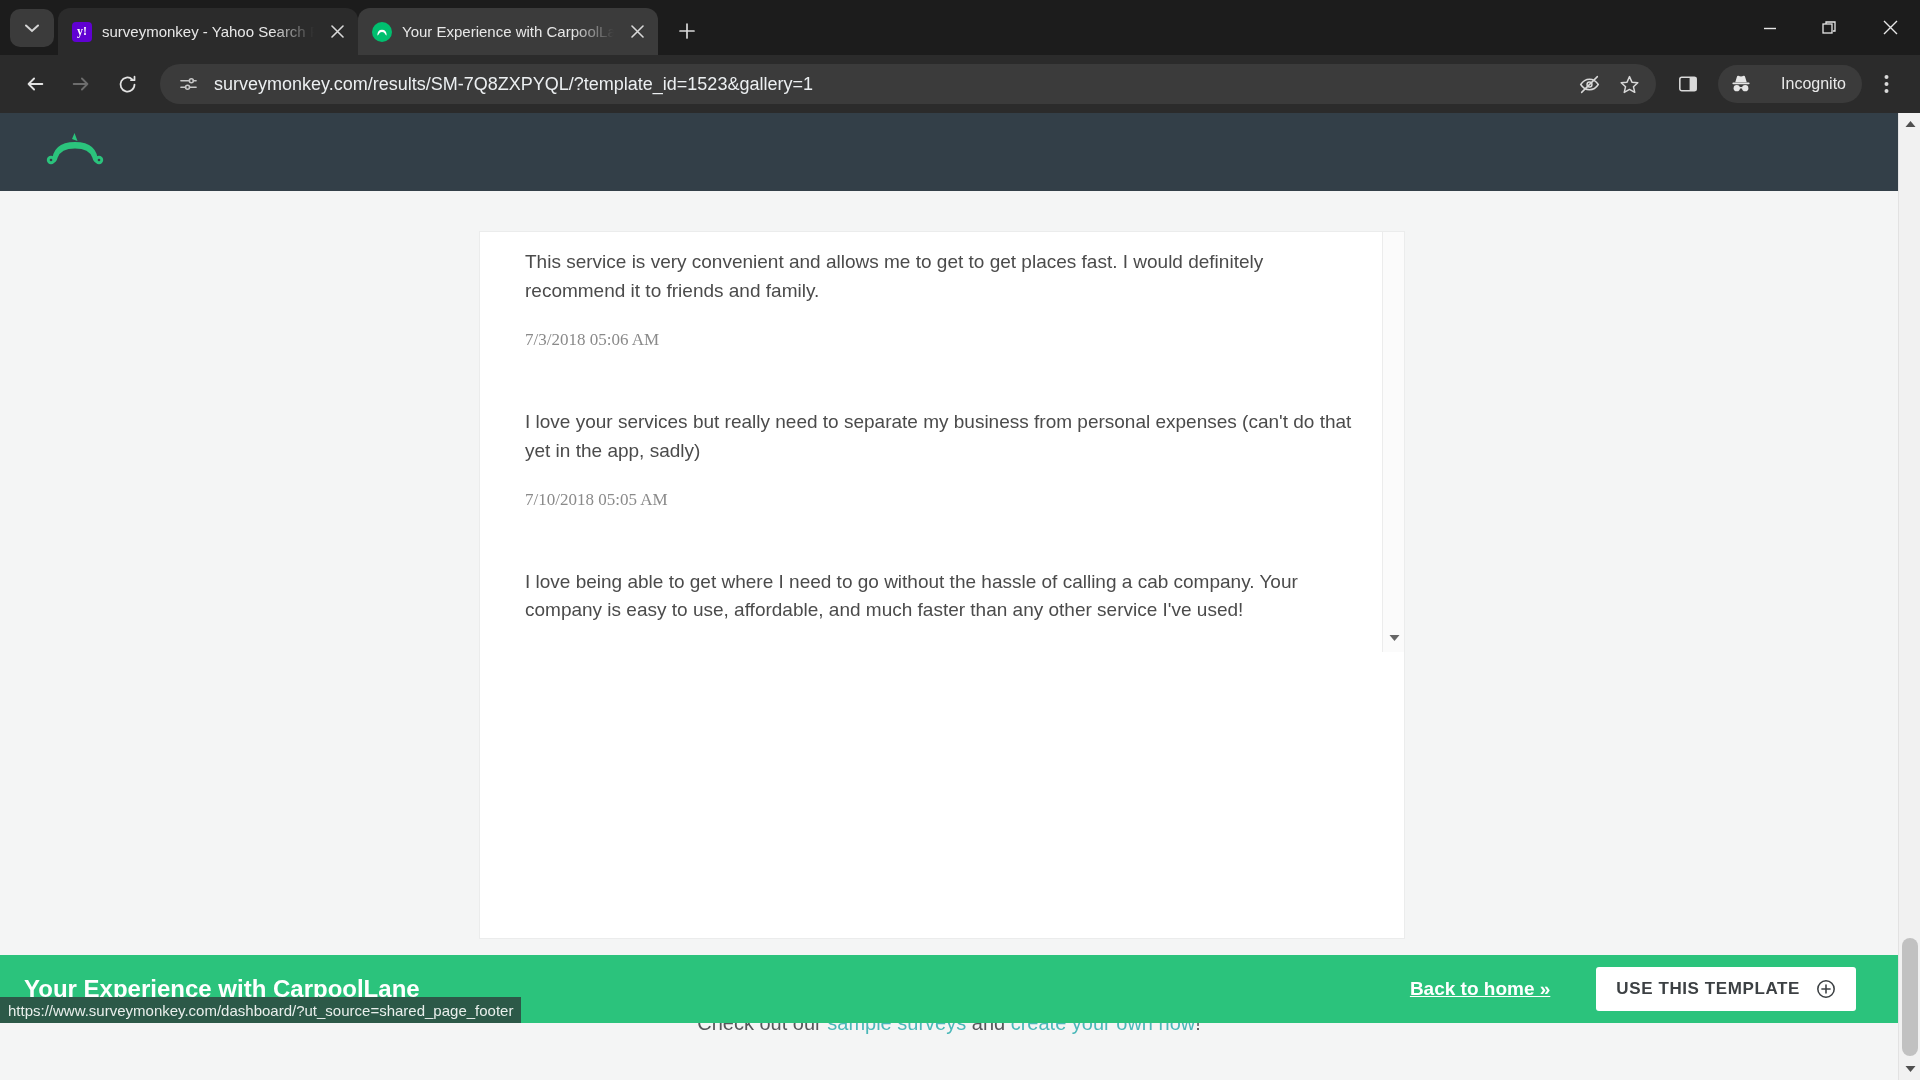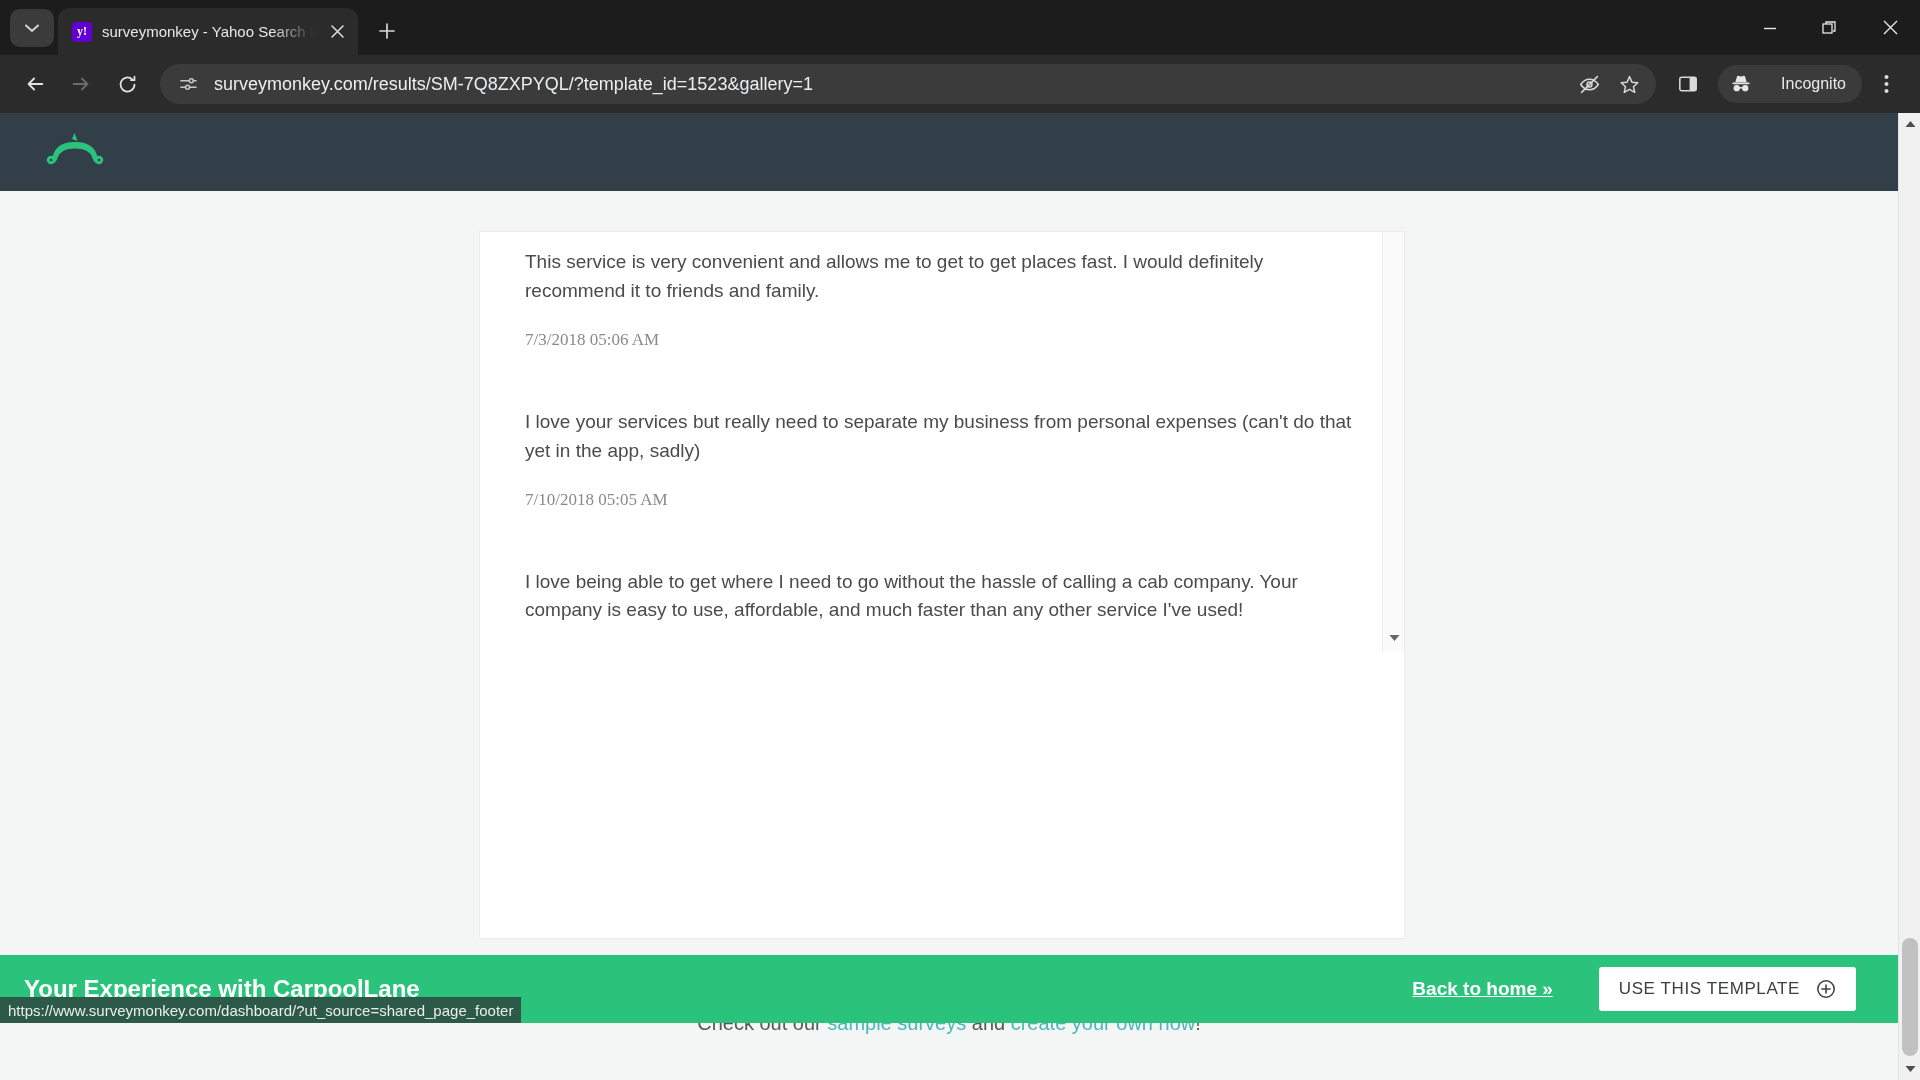--- a/index.html
+++ b/index.html
@@ -158,21 +158,21 @@
     position:absolute; left:0; bottom:0; width:1898px; height:68px;
     background:#2bc37c; display:flex; align-items:center;
     padding:0 42px 0 24px;
   }
   .gf-title { font-size:24px; color:#ffffff; font-weight:bold; flex:1 1 auto; }
   .gf-link { font-size:19px; color:#ffffff; font-weight:bold; margin-right:46px; white-space:nowrap; }
   .gf-button {
     background:#ffffff; height:44px; border-radius:3px;
     display:flex; align-items:center; gap:16px; padding:0 20px;
   }
-  .gf-button-label { font-size:17px; color:#3c4043; letter-spacing:.6px; font-weight:normal; }
+  .gf-button-label { font-size:17px; color:#3c4043; letter-spacing:.6px; font-weight:bold; }
   .gf-button svg { stroke:#3c4043; fill:none; stroke-width:1.7; }
 
   
   .statusbar {
     position:absolute; left:0; bottom:0; height:26px;
     background:#2c5948; display:flex; align-items:center; padding:0 8px;
     z-index:40;
   }
   .statusbar span { font-size:15px; color:#e9efec; white-space:nowrap; }
 
@@ -208,20 +208,33 @@
     <div class="tab inactive">
       <div class="tab-favicon fav-yahoo">y!</div>
       <div class="tab-title">surveymonkey - Yahoo Search R</div>
       <div class="tab-close">
         <svg width="13" height="13" viewBox="0 0 13 13">
             <path d="M1 1 L12 12 M12 1 L1 12" stroke="#d8d8d8" stroke-width="1.6" stroke-linecap="round" fill="none"></path>
           </svg>
       </div>
     </div>
 
+    <div class="tab active">
+      <div class="tab-favicon fav-sm">
+        <svg viewBox="0 0 24 24">
+            <path d="M4 18 q0-10 8-10 q8 0 8 10 q-2 0-2.6-2.4 q-1.6-3.6-5.4-3.6 q-3.8 0-5.4 3.6 Q6 18 4 18 z" fill="#ffffff"></path>
+          </svg>
+      </div>
+      <div class="tab-title">Your Experience with CarpoolLa</div>
+      <div class="tab-close">
+        <svg width="13" height="13" viewBox="0 0 13 13">
+            <path d="M1 1 L12 12 M12 1 L1 12" stroke="#d8d8d8" stroke-width="1.6" stroke-linecap="round" fill="none"></path>
+          </svg>
+      </div>
+    </div>
 
     <div class="new-tab">
       <svg width="16" height="16" viewBox="0 0 16 16">
           <path d="M8 1 V15 M1 8 H15" stroke="#d8d8d8" stroke-width="1.7" stroke-linecap="round" fill="none"></path>
         </svg>
     </div>
 
     <div class="wincontrols">
       <div class="wc">
         <svg width="14" height="14" viewBox="0 0 14 14">

